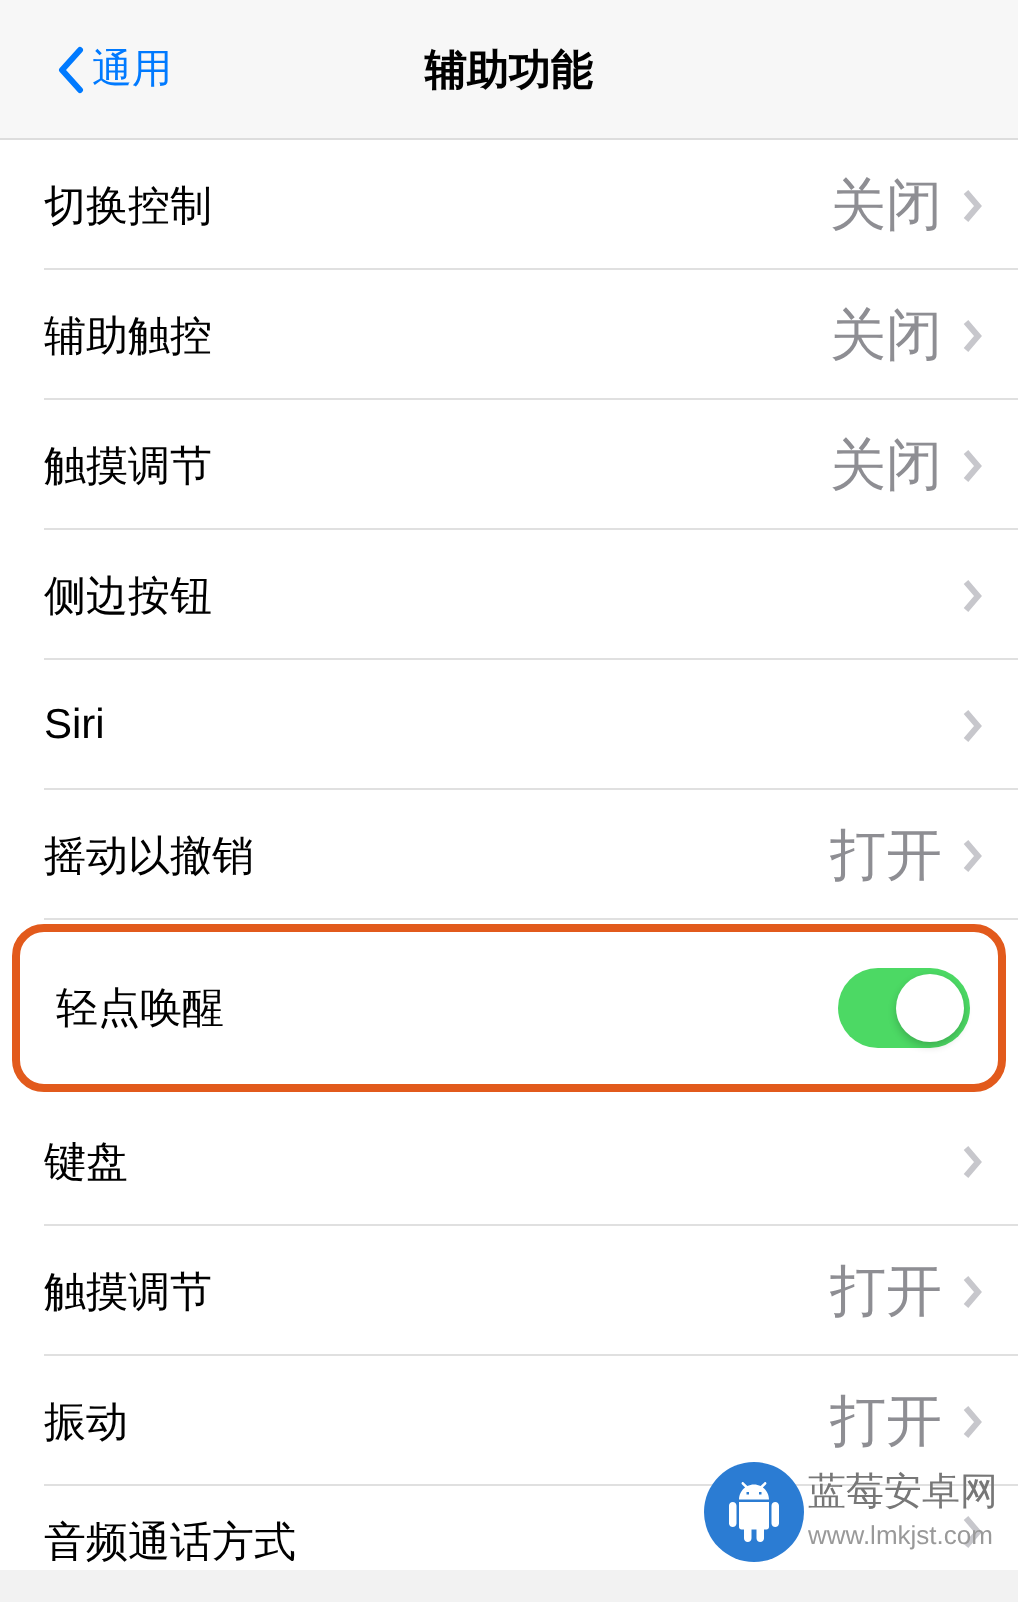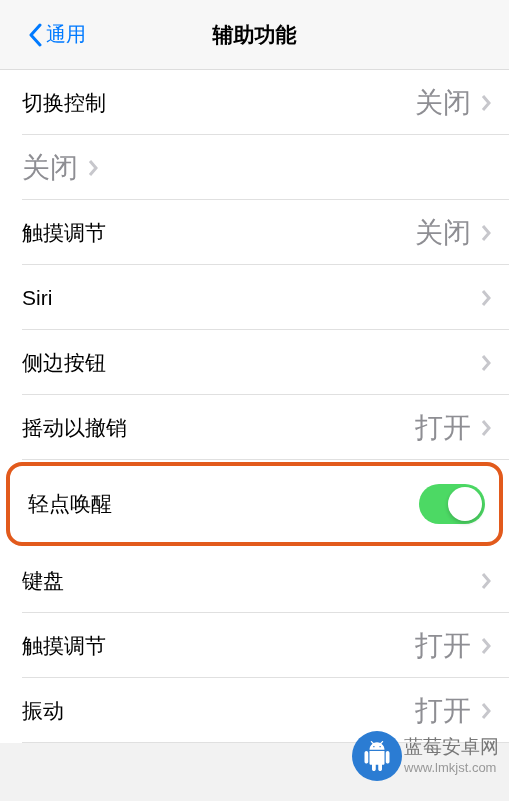--- a/index.html
+++ b/index.html
@@ -161,49 +161,50 @@
       <span class="row-label">切换控制</span>
       <div class="row-right">
         <span class="row-value">关闭</span>
         <svg class="chevron-right" viewBox="0 0 10 18">
           <polyline points="2,2 8,9 2,16"></polyline>
         </svg>
       </div>
       <div class="row-sep"></div>
     </div>
     <div class="row">
+      <span class="row-label">辅助触控</span>
       <div class="row-right">
         <span class="row-value">关闭</span>
         <svg class="chevron-right" viewBox="0 0 10 18">
           <polyline points="2,2 8,9 2,16"></polyline>
         </svg>
       </div>
       <div class="row-sep"></div>
     </div>
     <div class="row">
       <span class="row-label">触摸调节</span>
       <div class="row-right">
         <span class="row-value">关闭</span>
         <svg class="chevron-right" viewBox="0 0 10 18">
           <polyline points="2,2 8,9 2,16"></polyline>
         </svg>
       </div>
       <div class="row-sep"></div>
     </div>
     <div class="row">
+      <span class="row-label">侧边按钮</span>
+      <div class="row-right">
+        <svg class="chevron-right" viewBox="0 0 10 18">
+          <polyline points="2,2 8,9 2,16"></polyline>
+        </svg>
+      </div>
+      <div class="row-sep"></div>
+    </div>
+    <div class="row">
       <span class="row-label">Siri</span>
-      <div class="row-right">
-        <svg class="chevron-right" viewBox="0 0 10 18">
-          <polyline points="2,2 8,9 2,16"></polyline>
-        </svg>
-      </div>
-      <div class="row-sep"></div>
-    </div>
-    <div class="row">
-      <span class="row-label">侧边按钮</span>
       <div class="row-right">
         <svg class="chevron-right" viewBox="0 0 10 18">
           <polyline points="2,2 8,9 2,16"></polyline>
         </svg>
       </div>
       <div class="row-sep"></div>
     </div>
     <div class="row">
       <span class="row-label">摇动以撤销</span>
       <div class="row-right">
@@ -243,20 +244,28 @@
     </div>
     <div class="row">
       <span class="row-label">振动</span>
       <div class="row-right">
         <span class="row-value">打开</span>
         <svg class="chevron-right" viewBox="0 0 10 18">
           <polyline points="2,2 8,9 2,16"></polyline>
         </svg>
       </div>
       <div class="row-sep"></div>
+    </div>
+    <div class="row cutoff">
+      <span class="row-label">音频通话方式</span>
+      <div class="row-right">
+        <svg class="chevron-right" viewBox="0 0 10 18">
+          <polyline points="2,2 8,9 2,16"></polyline>
+        </svg>
+      </div>
     </div>
   </div>
 
 <div class="watermark">
   <div class="watermark-badge">
     <svg class="android-icon" viewBox="0 0 24 24">
       <path d="M6 18c0 .55.45 1 1 1h1v3.5c0 .83.67 1.5 1.5 1.5s1.5-.67 1.5-1.5V19h2v3.5c0 .83.67 1.5 1.5 1.5s1.5-.67 1.5-1.5V19h1c.55 0 1-.45 1-1V8H6v10zM3.5 8C2.67 8 2 8.67 2 9.5v7c0 .83.67 1.5 1.5 1.5S5 17.33 5 16.5v-7C5 8.67 4.33 8 3.5 8zm17 0c-.83 0-1.5.67-1.5 1.5v7c0 .83.67 1.5 1.5 1.5s1.5-.67 1.5-1.5v-7c0-.83-.67-1.5-1.5-1.5zm-4.97-5.84l1.3-1.3c.2-.2.2-.51 0-.71-.2-.2-.51-.2-.71 0l-1.48 1.48C13.85 1.23 12.95 1 12 1c-.96 0-1.86.23-2.66.63L7.85.15c-.2-.2-.51-.2-.71 0-.2.2-.2.51 0 .71l1.31 1.31C6.97 3.26 6 5.01 6 7h12c0-1.99-.97-3.75-2.47-4.84zM10 5H9V4h1v1zm5 0h-1V4h1v1z"></path>
     </svg>
   </div>
   <div class="watermark-text">

